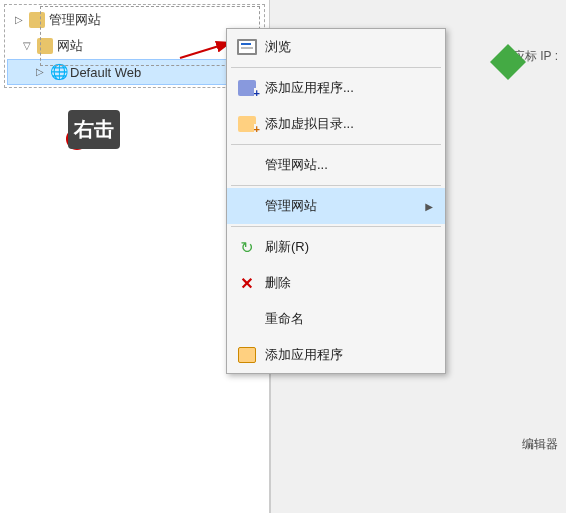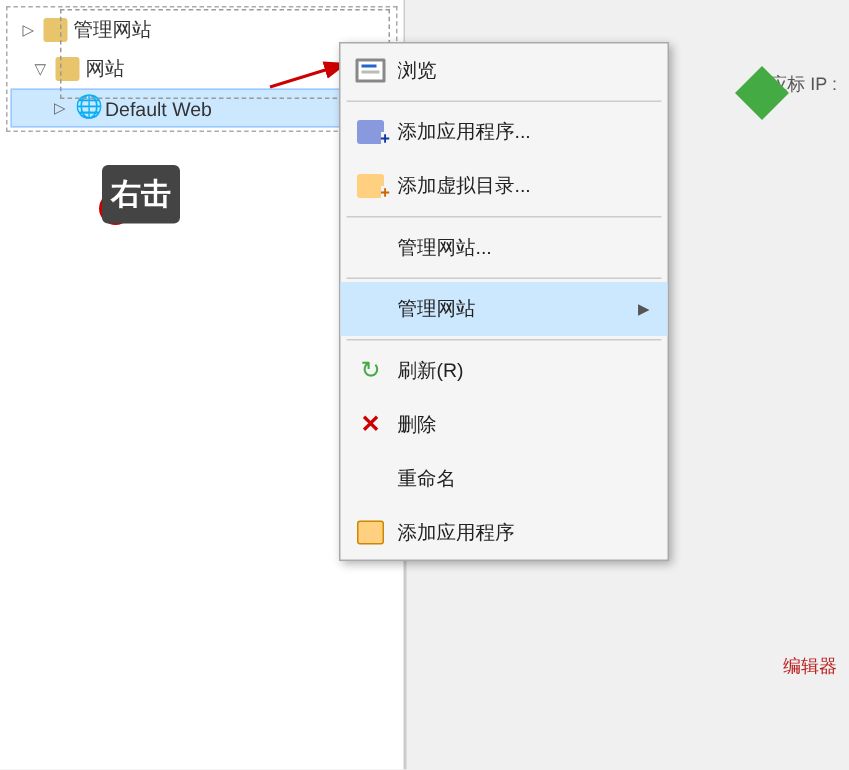--- a/index.html
+++ b/index.html
@@ -172,21 +172,21 @@
     <div class="tree-item-default">
       <span class="tree-arrow">▷</span>
       <span style="display:inline-block;width:16px;height:16px;margin-right:4px;color:#1e7fd4;font-size:15px;line-height:16px;">🌐</span>
       <span>Default Web</span>
     </div>
   </div>
 </div>
 
 <div class="right-info-panel">
   <div style="position:absolute;top:8px;right:8px;font-size:12px;color:#555;">响应标  IP :</div>
-  <div style="position:absolute;bottom:60px;right:8px;font-size:12px;color:#b91c1c;">编辑器</div>
+  <div style="position:absolute;bottom:60px;right:8px;font-size:12px;color:#404040;">编辑器</div>
 
   <div style="position:absolute;top:4px;right:40px;">
     <div style="width:36px;height:36px;background:#44aa44;clip-path:polygon(50% 0%, 100% 50%, 50% 100%, 0% 50%);position:relative;"></div>
   </div>
 
   <div style="position:absolute;top:0;left:0;width:1px;height:100%;background:#ccc;"></div>
 </div>
 
 <div style="position:absolute;top:6px;left:40px;width:220px;height:60px;border:1px dashed #999;pointer-events:none;"></div>
 

